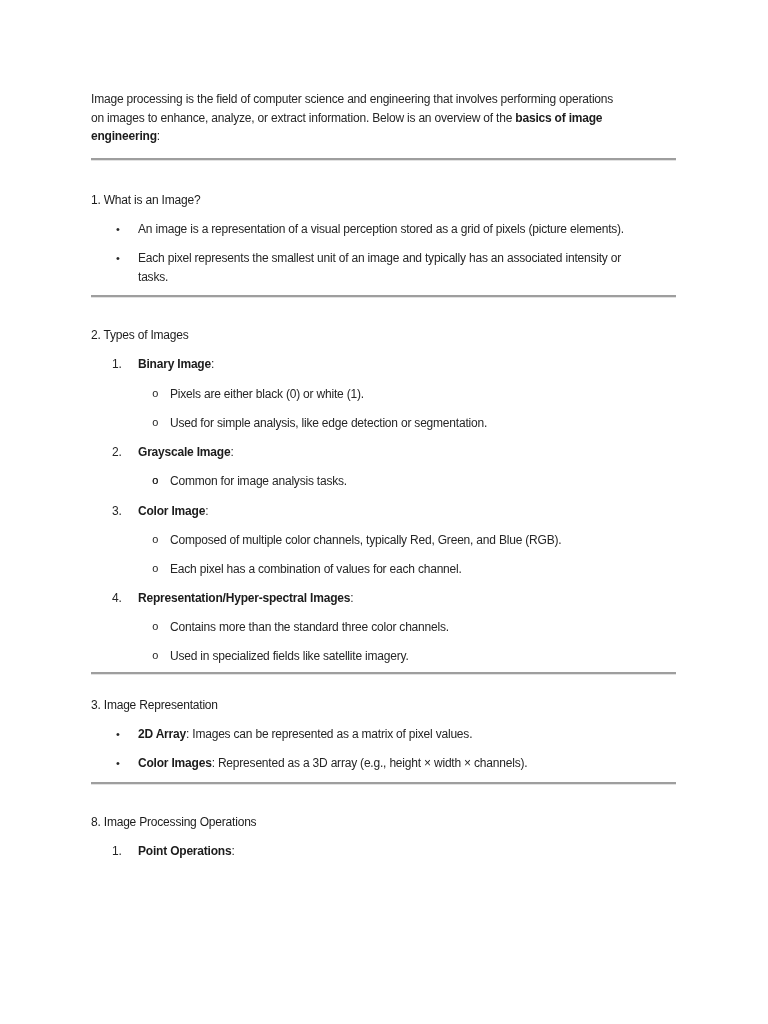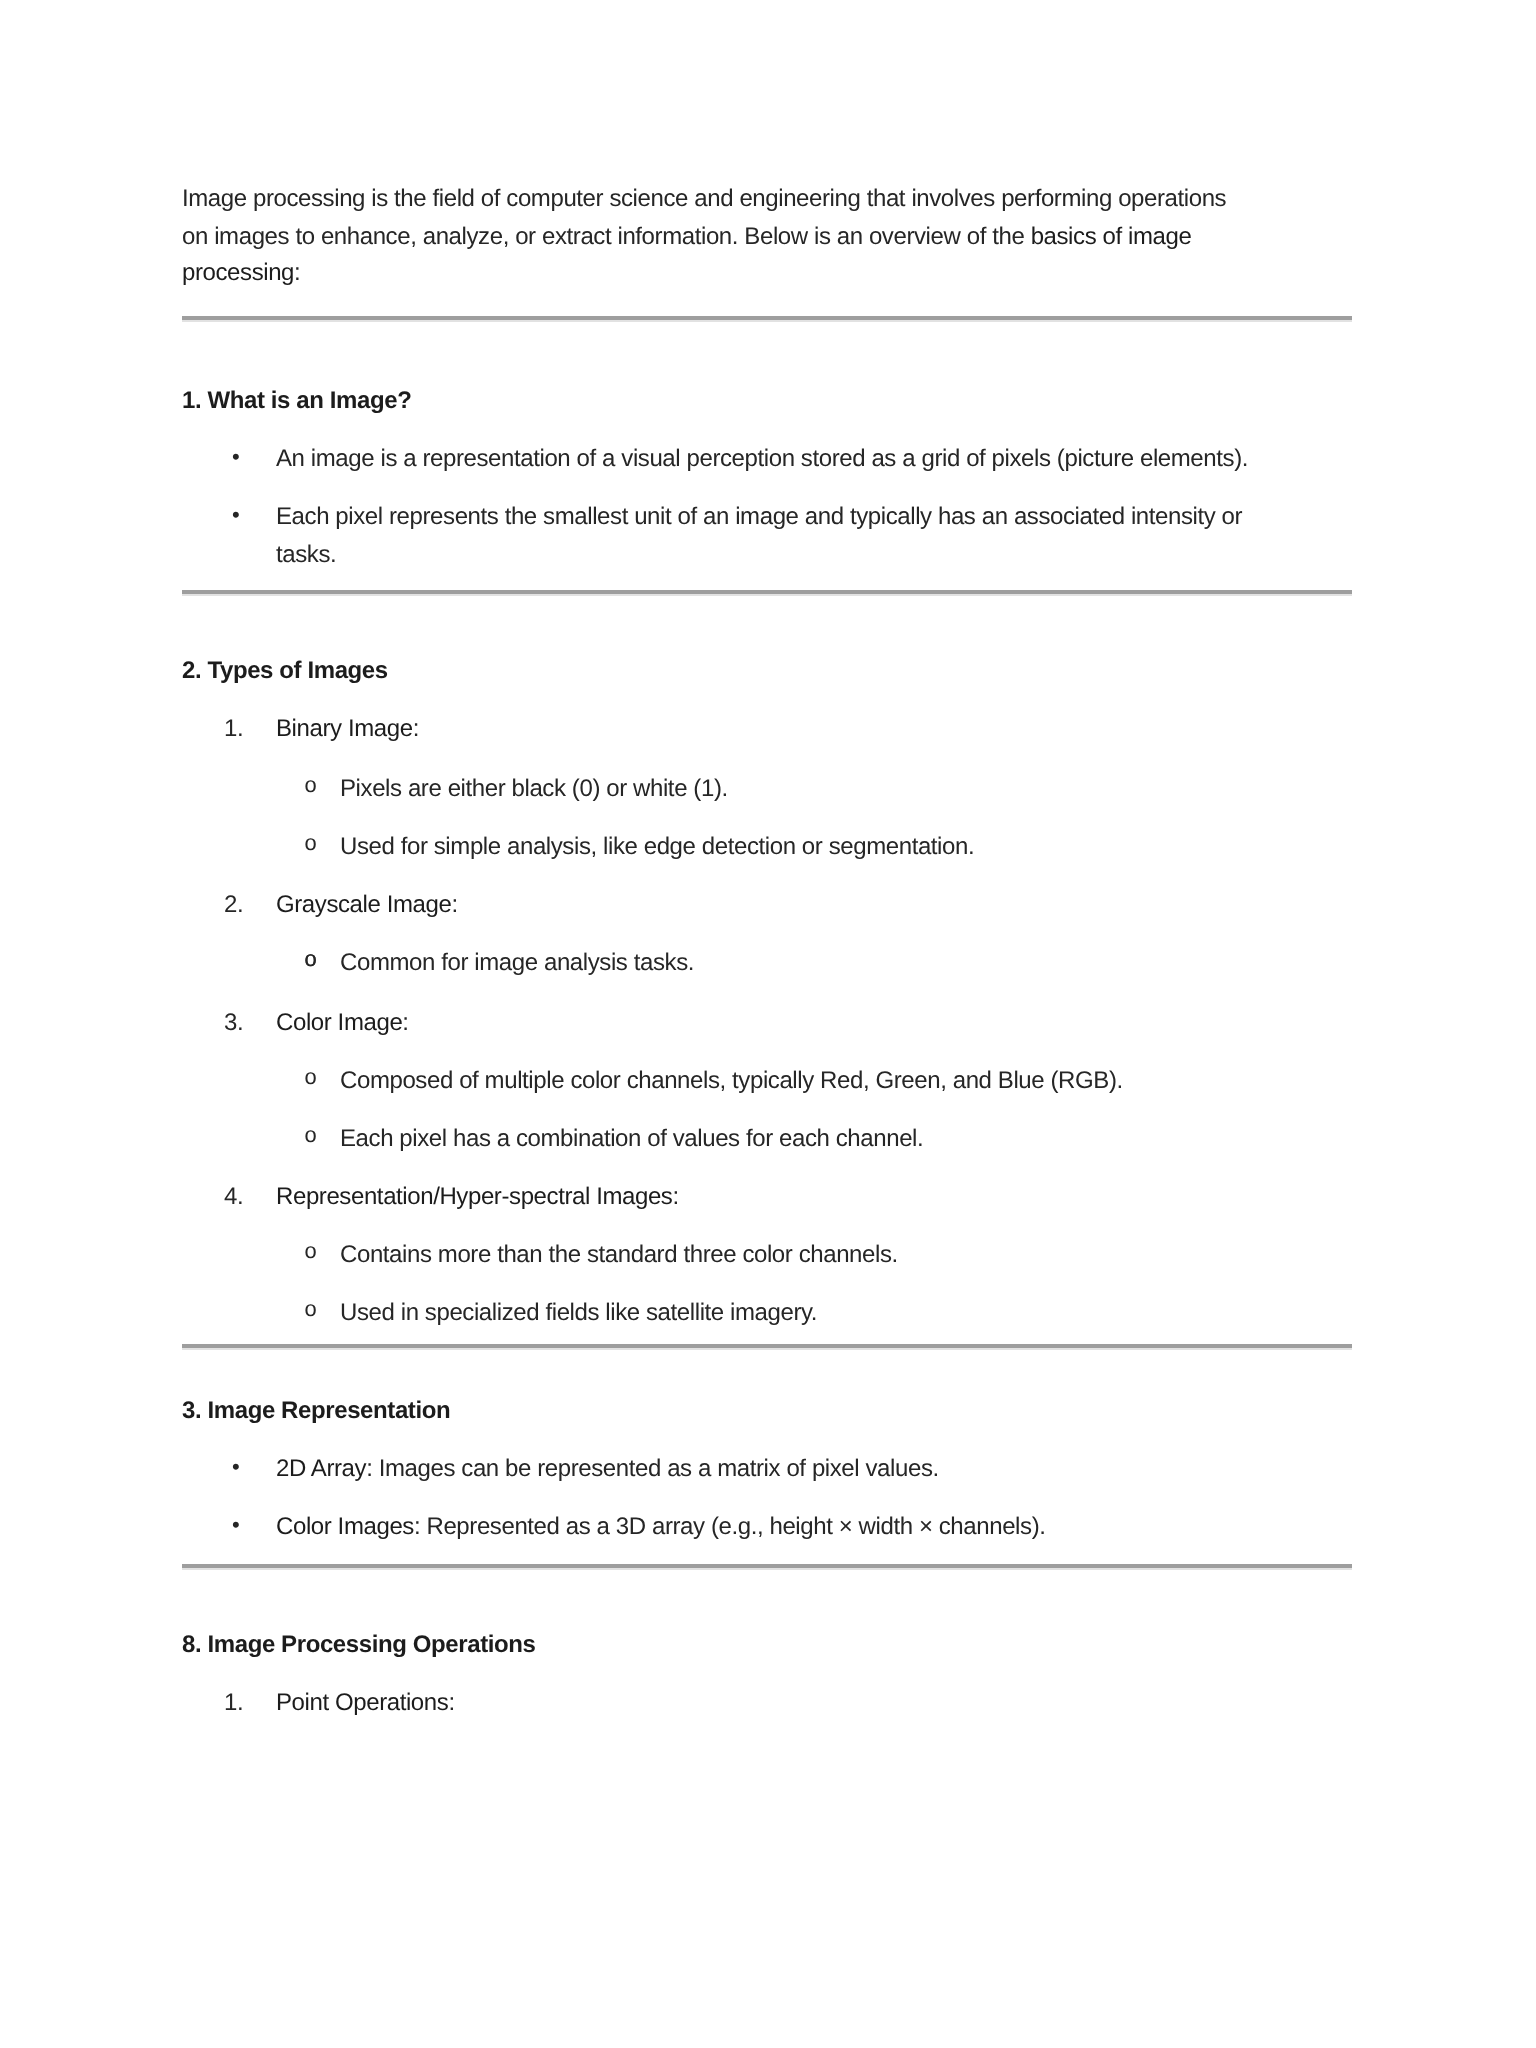--- a/index.html
+++ b/index.html
@@ -9,22 +9,22 @@
     background:#ffffff;
     font-family:"Liberation Sans",sans-serif;
     font-size:12px;
     letter-spacing:-0.2px;
     line-height:18.5px;
     color:#262626;
     overflow:hidden;
   }
   .content{position:absolute;left:91px;top:90px;width:586px;}
   .para{margin:0;}
-  .hd{margin:0;font-size:12px;font-weight:bold;color:#1c1c1c;}
-  b{font-weight:normal;color:#1c1c1c;}
+  .hd{margin:0;font-size:12px;font-weight:normal;color:#1c1c1c;}
+  b{font-weight:bold;color:#1c1c1c;}
   .hrule{height:2px;background:#9e9e9e;border-bottom:1px solid #e2e2e2;}
   .row{position:relative;}
   .lvl1{padding-left:47px;}
   .lvl2{padding-left:79px;}
   .mk{position:absolute;top:0;}
   .mk.bullet{left:25px;font-size:11px;}
   .mk.num{left:21px;}
   .mk.circ{left:61px;font-family:"Liberation Mono",monospace;font-size:11px;}
   .nowrap{white-space:nowrap;}
   .mt6{margin-top:6px;}
@@ -35,21 +35,21 @@
   .mt28{margin-top:28px;}
   .mt30{margin-top:30px;}
   .mt31{margin-top:21px;}
 </style>
 </head>
 <body>
 
 <div class="page">
   <div class="content">
 
-    <p class="para"><span>Image processing is the field of computer science and engineering that involves performing operations</span><br><span>on images to enhance, analyze, or extract information. Below is an overview of the </span><b>basics of image</b><br><b>processing</b><span>:</span></p>
+    <p class="para"><span>Image processing is the field of computer science and engineering that involves performing operations</span><br><span>on images to enhance, analyze, or extract information. Below is an overview of the </span><b>basics of image</b><br><b>engineering</b><span>:</span></p>
 
     <div class="hrule mt12"></div>
 
     <h2 class="hd mt30">1. What is an Image?</h2>
 
     <div class="row lvl1 mt11">
       <span class="mk bullet">•</span>
       <span class="nowrap">An image is a representation of a visual perception stored as a grid of pixels (picture elements).</span>
     </div>
 

